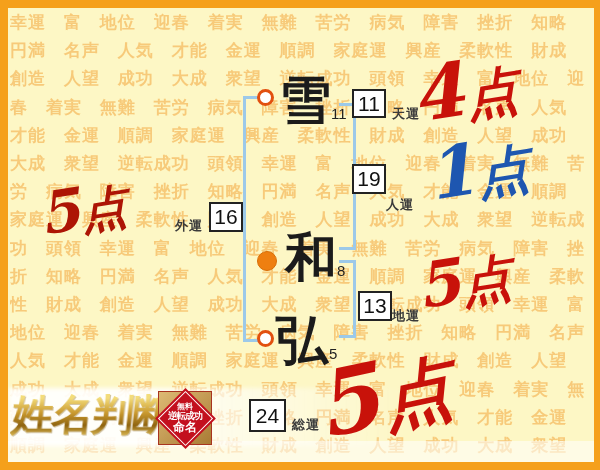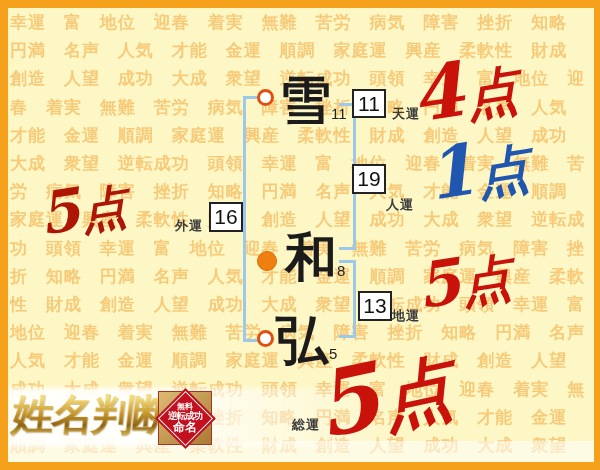--- a/index.html
+++ b/index.html
@@ -137,20 +137,23 @@
   <div class="abs runlabel" style="left:175px; top:210px;">外運</div>
   <div class="abs numbox" style="left:209px; top:202px; width:30px; height:26px;justify-content:center;">
     <span>16</span>
   </div>
 
   <div class="abs numbox" style="left:358px; top:291px; width:30px; height:26px;">
     <span>13</span>
   </div>
   <div class="abs runlabel" style="left:392px; top:300px;">地運</div>
 
+  <div class="abs numbox" style="left:249px; top:399px; width:33px; height:29px;">
+    <span>24</span>
+  </div>
   <div class="abs runlabel" style="left:292px; top:409px;">総運</div>
 
   <div class="abs score" style="left: 418px; top: 55px; color: rgb(200, 18, 10);">
     <span class="num" style="font-size:74px;">4</span>
     <span class="unit" style="font-size:52px;">点</span>
   </div>
   <div class="abs score" style="left: 432px; top: 136px; color: rgb(30, 86, 176);">
     <span class="num" style="font-size:70px;">1</span>
     <span class="unit" style="font-size:52px;">点</span>
   </div>

